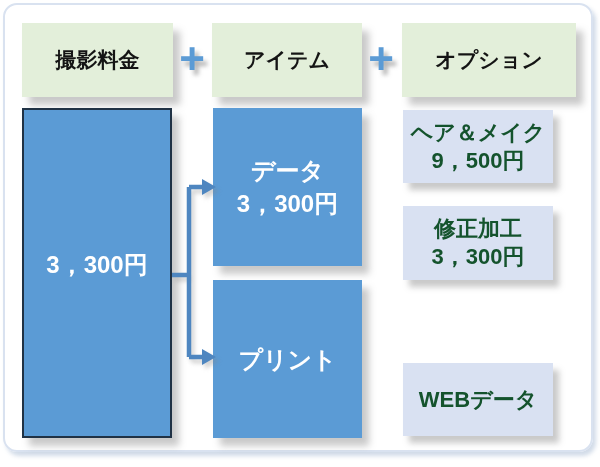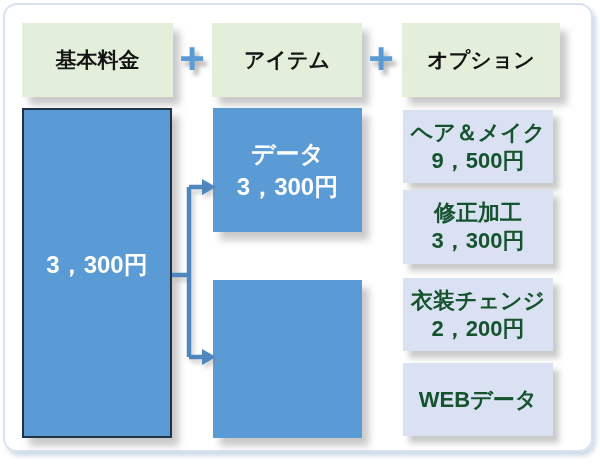--- a/index.html
+++ b/index.html
@@ -17,67 +17,67 @@
   .box{position:absolute;box-sizing:border-box;display:flex;flex-direction:column;
        align-items:center;justify-content:center;text-align:center;}
   
   .hdr{
     background:#e3efda;color:#141414;font-weight:bold;font-size:21px;line-height:28px;
     box-shadow:7px 8px 7px rgba(120,120,120,.40);
     top:23px;height:74px;
   }
   .hdr1{left:22px;width:151px;}
   .hdr2{left:212px;width:150px;}
-  .hdr3{left:402px;width:158px;}
+  .hdr3{left:402px;width:174px;}
   
   .plus{
     position:absolute;top:36px;width:38px;height:46px;
     color:#5b9bd5;font-size:44px;font-weight:bold;line-height:46px;text-align:center;
     text-shadow:4px 5px 4px rgba(120,120,120,.55);
   }
   .plus1{left:173px;}
   .plus2{left:362px;}
   
   .blue{
     background:#5b9bd5;color:#ffffff;font-weight:bold;font-size:24px;line-height:33px;
     box-shadow:7px 8px 7px rgba(120,120,120,.40);
   }
   .basebox{
     left:22px;top:108px;width:150px;height:330px;
     border:2px solid #203245;
     justify-content:flex-start;padding-top:138px;
   }
-  .itembox1{left:213px;top:108px;width:149px;height:124px;}
+  .itembox1{left:213px;top:108px;width:149px;height:158px;}
   .itembox2{left:213px;top:280px;width:149px;height:158px;}
   
   .opt{
     background:#d9e1f2;color:#14532d;font-weight:bold;font-size:22px;line-height:28px;
     box-shadow:6px 7px 6px rgba(120,120,120,.40);
     left:403px;width:150px;height:73px;
   }
   .opt1{top:110px;}
-  .opt2{top:190px;height:74px;}
+  .opt2{top:206px;height:74px;}
   .opt3{top:278px;}
   .opt4{top:363px;}
   
   .connector{
     position:absolute;left:0;top:0;width:600px;height:467px;
     pointer-events:none;
     filter:drop-shadow(3px 4px 2px rgba(130,130,130,.35));
   }
 </style>
 </head>
 <body>
 
 <div class="canvas">
 
   <div class="frame"></div>
 
   <div class="box hdr hdr1">
-    <div>基本料金</div>
+    <div>撮影料金</div>
   </div>
 
   <div class="plus plus1">+</div>
 
   <div class="box hdr hdr2">
     <div>アイテム</div>
   </div>
 
   <div class="plus plus2">+</div>
 
@@ -88,36 +88,33 @@
   <div class="box blue basebox">
     <div>3，300円</div>
   </div>
 
   <div class="box blue itembox1">
     <div>データ</div>
     <div>3，300円</div>
   </div>
 
   <div class="box blue itembox2">
+    <div>プリント</div>
   </div>
 
   <div class="box opt opt1">
     <div>ヘア＆メイク</div>
     <div>9，500円</div>
   </div>
 
   <div class="box opt opt2">
     <div>修正加工</div>
     <div>3，300円</div>
   </div>
 
-  <div class="box opt opt3">
-    <div>衣装チェンジ</div>
-    <div>2，200円</div>
-  </div>
 
   <div class="box opt opt4">
     <div>WEBデータ</div>
   </div>
 
   <svg class="connector" viewBox="0 0 600 467" xmlns="http://www.w3.org/2000/svg">
     <path d="M172 275 H189 M189 187 V357 M189 187 H203 M189 357 H203" fill="none" stroke="#4e86c0" stroke-width="4.5" stroke-linecap="butt"></path>
     <polygon points="202,179 216,187 202,195" fill="#4e86c0"></polygon>
     <polygon points="202,349 216,357 202,365" fill="#4e86c0"></polygon>
   </svg>

